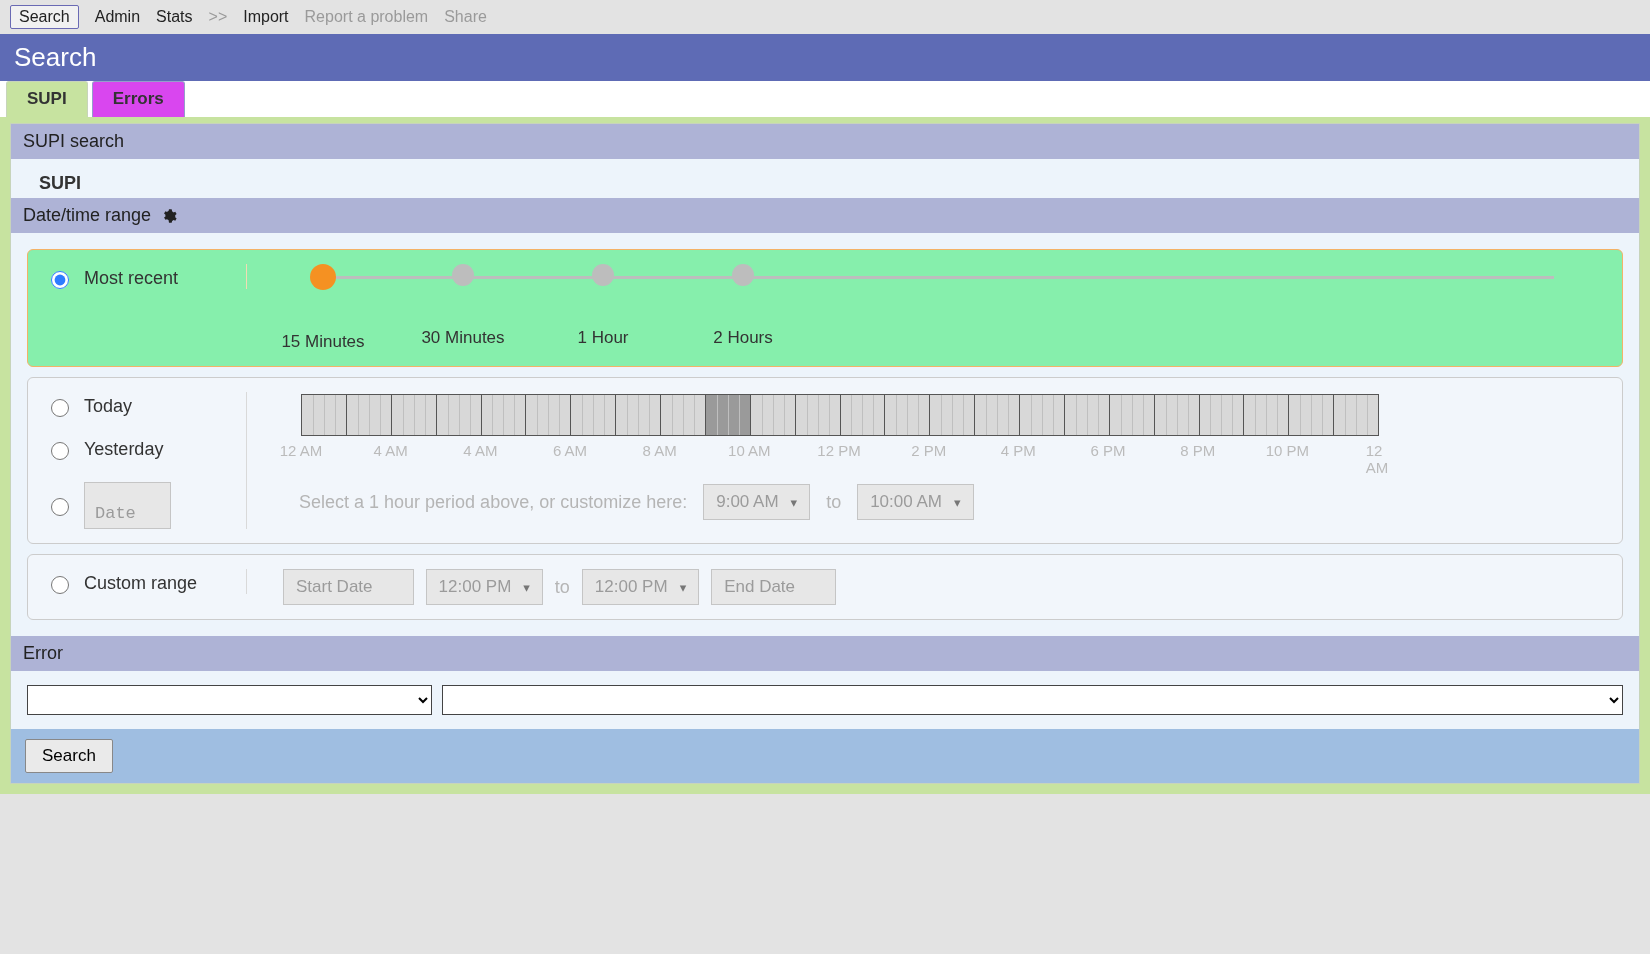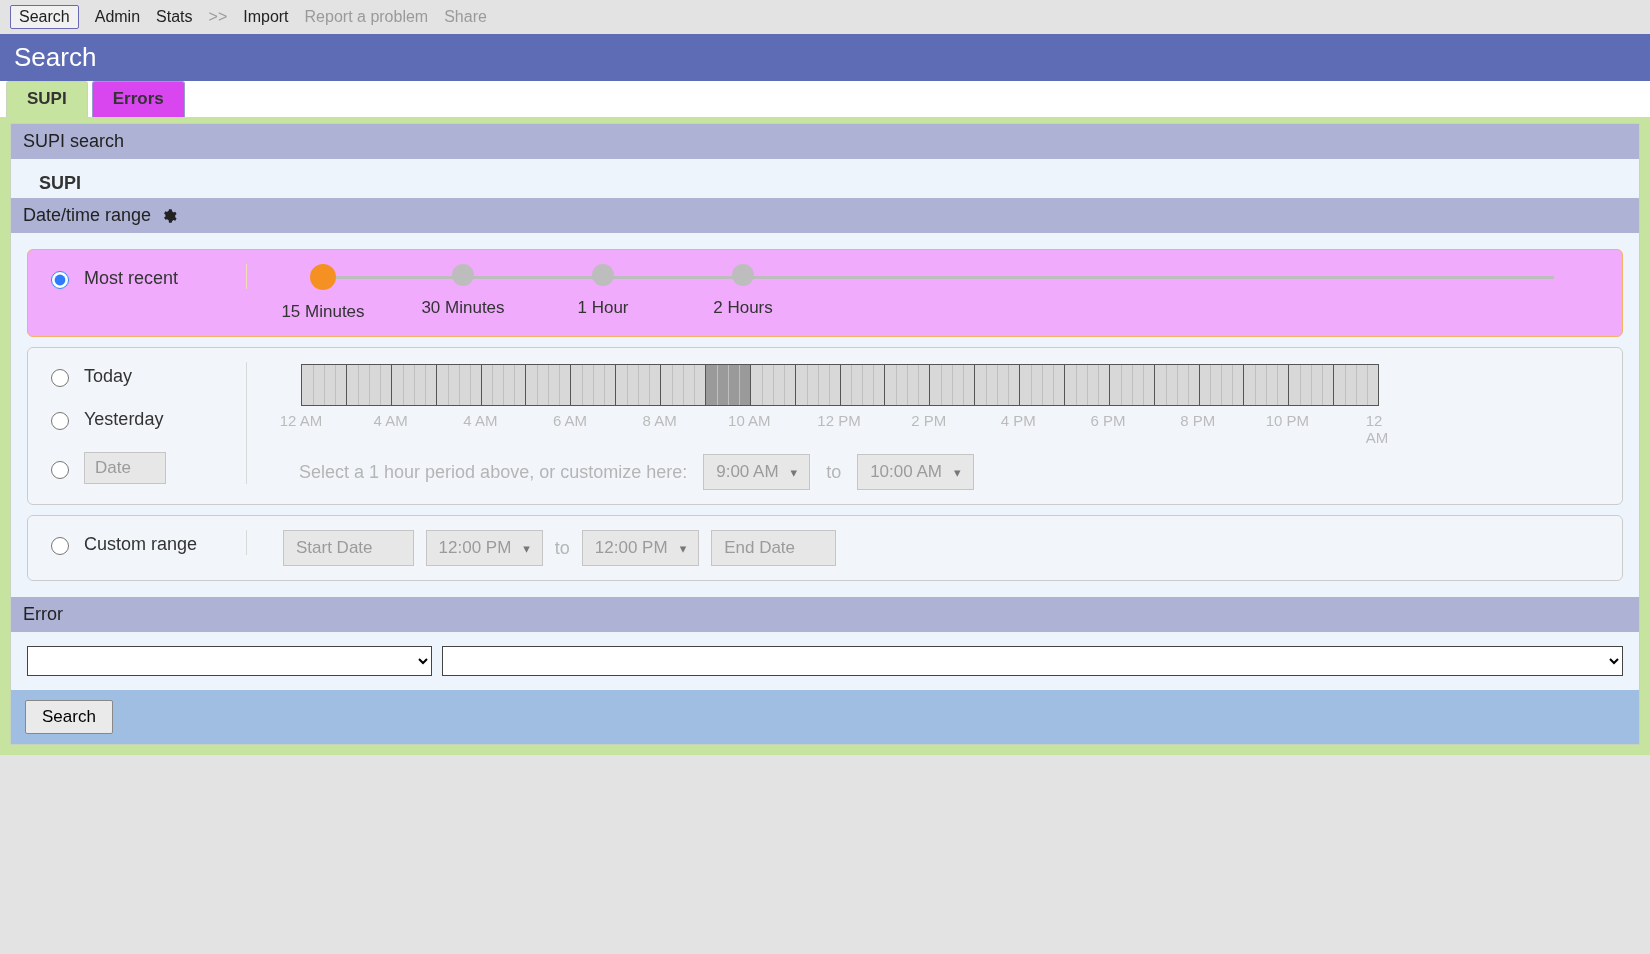--- a/index.html
+++ b/index.html
@@ -143,21 +143,21 @@
     border: 1px solid #ccc;
     border-radius: 6px;
     padding: 14px 18px;
     background: #f2f6fb;
     display: flex;
     gap: 10px;
     align-items: flex-start;
   }
   .opt-box.selected {
     border: 1.5px solid #f4b267;
-    background: #f0abfc;
+    background: #86efac;
   }
   .opt-box + .opt-box {
     margin-top: 10px;
   }
   .opt-radio-col {
     width: 200px;
     display: flex;
     flex-direction: column;
     gap: 22px;
     padding-top: 4px;
@@ -181,20 +181,21 @@
   .opt-content {
     flex: 1;
     padding-left: 16px;
   }
   .slider-stop {
     display: flex;
     flex-direction: column;
     align-items: center;
     width: 100px;
     position: relative;
+    gap: 30px;
   }
   .slider-dot {
     width: 22px;
     height: 22px;
     border-radius: 50%;
     background: #bdbdbd;
     z-index: 2;
   }
   .slider-dot.active {
     background: #f59122;
@@ -391,21 +392,21 @@
           <label class="radio-row">
             <input type="radio" name="dt" style="">
             <span>Today</span>
           </label>
           <label class="radio-row">
             <input type="radio" name="dt" style="">
             <span>Yesterday</span>
           </label>
           <label class="radio-row">
             <input type="radio" name="dt" style="">
-            <span class="fake-input" style="padding:5px 34px 5px 10px;">Date</span>
+            <span class="fake-input" style="padding:21px 34px 5px 10px;font-family:Liberation Mono, monospace;">Date</span>
           </label>
         </div>
         <div class="opt-content">
           <div class="hour-timeline">
             <div class="hour-grid" id="hour-grid">
                 <div class="hour-cell">
                   <div class="tick" style="left: 25%;"></div>
                   <div class="tick" style="left: 50%;"></div>
                   <div class="tick" style="left: 75%;"></div>
                 </div>

